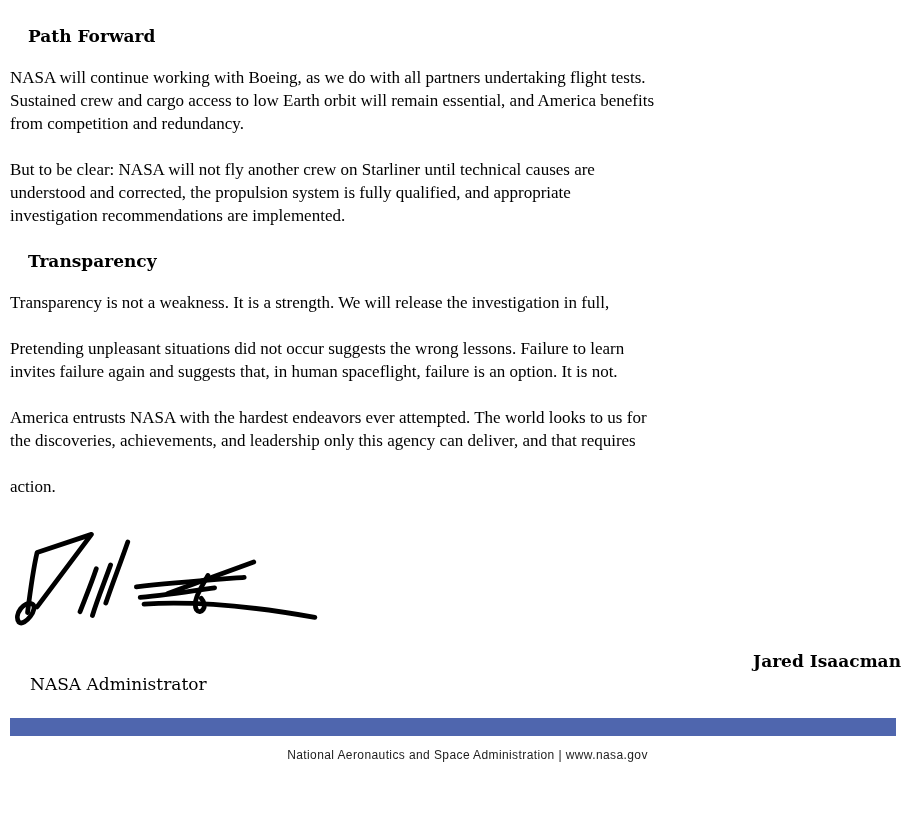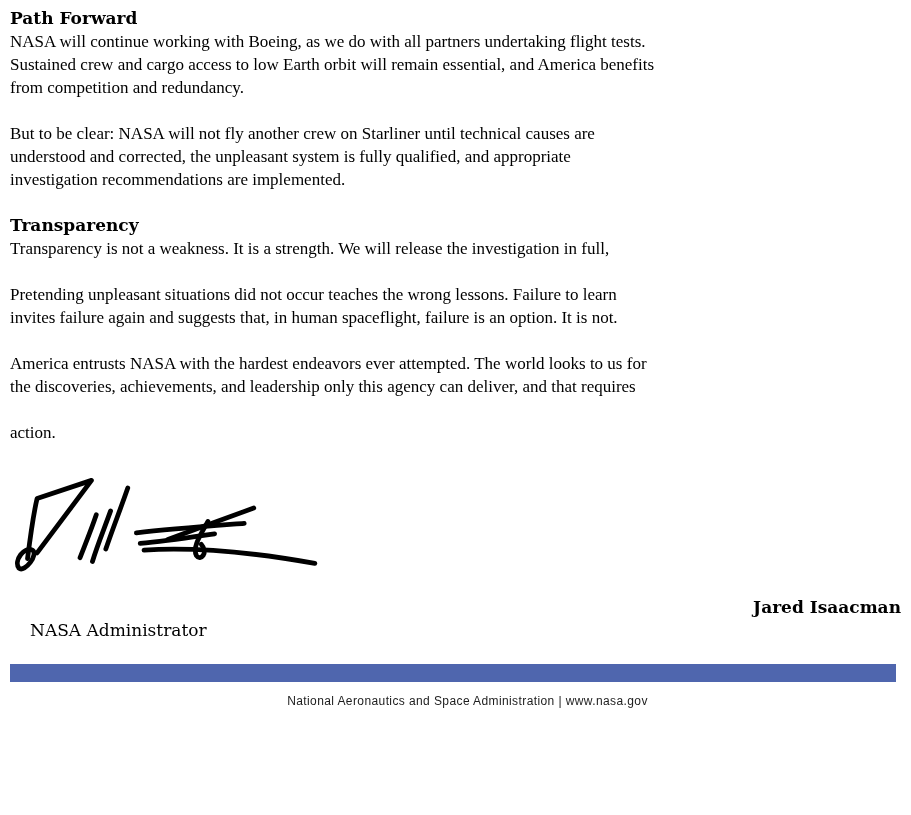--- a/index.html
+++ b/index.html
@@ -4,21 +4,21 @@
 <style>
   html, body { margin: 0; padding: 0; background: #ffffff; }
   body {
     width: 911px; height: 815px;
     font-family: "DejaVu Serif", "Liberation Serif", serif;
     color: #000000;
     overflow: hidden;
   }
   .page { position: relative; width: 911px; height: 815px; background: #ffffff; }
   .content { padding: 7px 10px 0 10px; font-size: 17px; line-height: 23px; }
-  .heading { font-size: 17px; font-weight: bold; margin: 0; line-height: 23px; }
+  .heading { font-size: 17px; font-weight: bold; margin: 18px; line-height: 23px; }
   .para { margin: 0 0 23px 0; }
   .line { display: block; white-space: nowrap; font-family: Liberation Serif, serif; }
   .signature-svg { display: block; margin: 0 0 24px 0; }
   .sig-name { font-weight: bold; line-height: 23px; text-align: right; }
   .sig-title { line-height: 23px; margin-left: 20px; }
   .footer-bar { margin: 22px 0 0 10px; width: 886px; height: 18px; background: #4f66ae; }
   .footer-text {
     margin-top: 12px;
     text-align: center;
     font-family: "Liberation Sans", sans-serif;
@@ -38,32 +38,32 @@
     <h2 class="heading">Path Forward</h2>
 
     <p class="para">
       <span class="line">NASA will continue working with Boeing, as we do with all partners undertaking flight tests.</span>
       <span class="line">Sustained crew and cargo access to low Earth orbit will remain essential, and America benefits</span>
       <span class="line">from competition and redundancy.</span>
     </p>
 
     <p class="para">
       <span class="line">But to be clear: NASA will not fly another crew on Starliner until technical causes are</span>
-      <span class="line">understood and corrected, the unpleasant system is fully qualified, and appropriate</span>
+      <span class="line">understood and corrected, the propulsion system is fully qualified, and appropriate</span>
       <span class="line">investigation recommendations are implemented.</span>
     </p>
 
     <h2 class="heading">Transparency</h2>
 
     <p class="para">
       <span class="line">Transparency is not a weakness. It is a strength. We will release the investigation in full,</span>
     </p>
 
     <p class="para">
-      <span class="line">Pretending unpleasant situations did not occur teaches the wrong lessons. Failure to learn</span>
+      <span class="line">Pretending unpleasant situations did not occur suggests the wrong lessons. Failure to learn</span>
       <span class="line">invites failure again and suggests that, in human spaceflight, failure is an option. It is not.</span>
     </p>
 
     <p class="para">
       <span class="line">America entrusts NASA with the hardest endeavors ever attempted. The world looks to us for</span>
       <span class="line">the discoveries, achievements, and leadership only this agency can deliver, and that requires</span>
     </p>
 
     <p class="para">
       <span class="line">action.</span>

